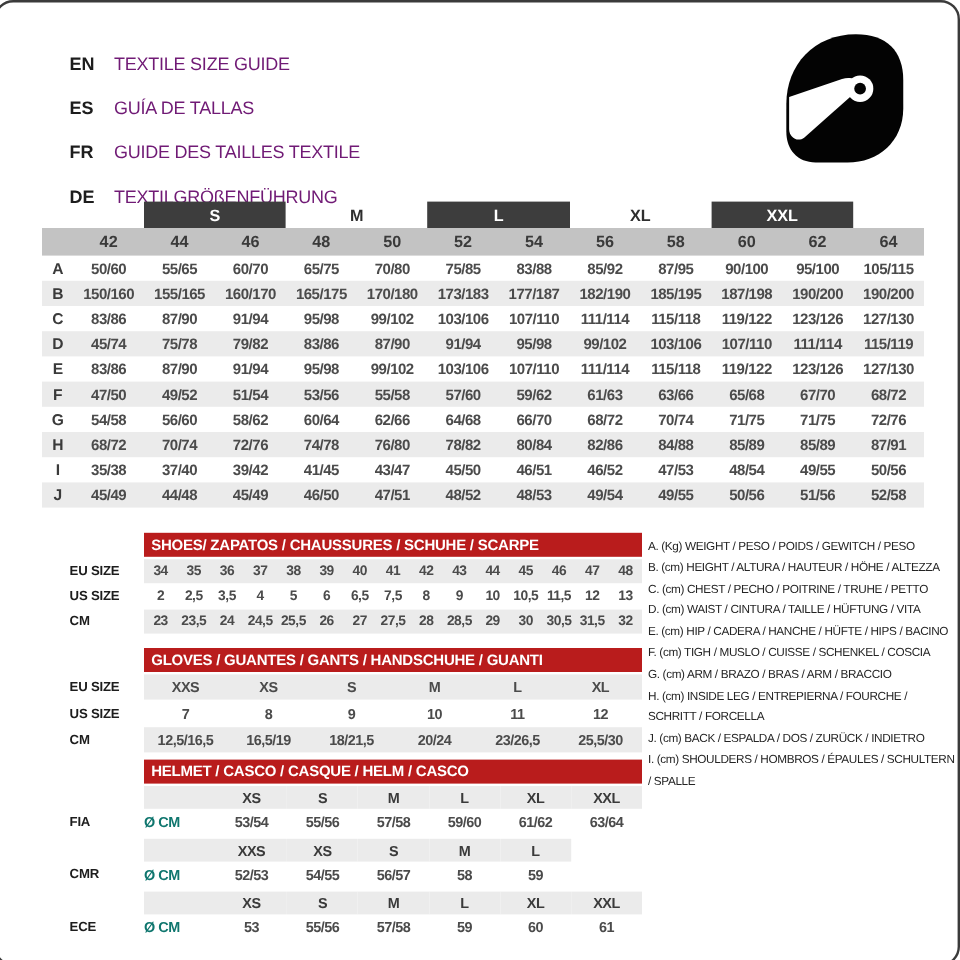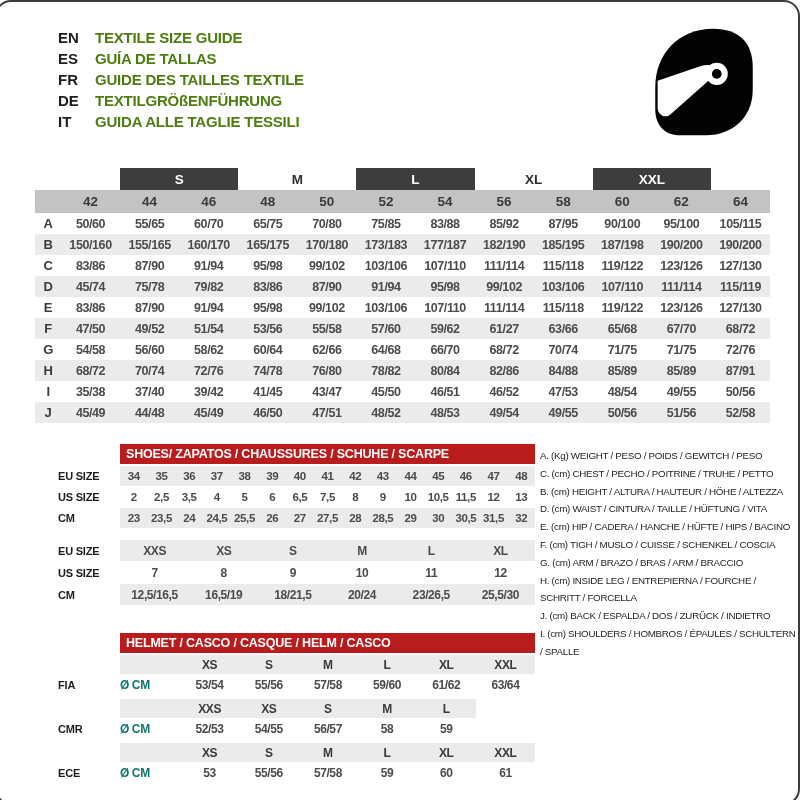--- a/index.html
+++ b/index.html
@@ -3,23 +3,23 @@
 <meta charset="utf-8">
 <style>
   html,body{margin:0;padding:0;background:#fff;}
   .page{position:relative;width:800px;height:800px;background:#ffffff;overflow:hidden;
         font-family:"Liberation Sans",sans-serif;}
   .frame{position:absolute;left:-5px;top:0;right:0;bottom:-5px;border:2px solid #3b3b3b;
          border-radius:16px;pointer-events:none;}
 
   
   .lang-header{position:absolute;left:58px;top:27px;}
-  .lang-row{display:flex;line-height:21px;}
+  .lang-row{display:flex;line-height:21px;margin-top:16px;}
   .lang-code{width:37px;font-weight:700;font-size:15px;color:#1d1d1d;}
-  .lang-label{font-weight:700;font-size:15px;color:#4d7c0f;letter-spacing:-0.2px;white-space:nowrap;}
+  .lang-label{font-weight:400;font-size:15px;color:#701a75;letter-spacing:-0.2px;white-space:nowrap;}
 
   
   .helmet-icon{position:absolute;left:646px;top:24px;width:116px;height:116px;}
 
   
   .main-table{position:absolute;left:35px;top:168px;width:735px;}
   .mt-row{display:grid;grid-template-columns:26px repeat(12,1fr);}
   .band-row{height:22px;}
   .size-band{display:flex;align-items:center;justify-content:center;
              font-weight:700;font-size:13.5px;color:#2e2e2e;}
@@ -205,21 +205,21 @@
       </div>
       <div class="mt-row data-row alt">
         <div class="cell letter-cell">F</div>
         <div class="cell">47/50</div>
         <div class="cell">49/52</div>
         <div class="cell">51/54</div>
         <div class="cell">53/56</div>
         <div class="cell">55/58</div>
         <div class="cell">57/60</div>
         <div class="cell">59/62</div>
-        <div class="cell">61/27</div>
+        <div class="cell">61/63</div>
         <div class="cell">63/66</div>
         <div class="cell">65/68</div>
         <div class="cell">67/70</div>
         <div class="cell">68/72</div>
       </div>
       <div class="mt-row data-row">
         <div class="cell letter-cell">G</div>
         <div class="cell">54/58</div>
         <div class="cell">56/60</div>
         <div class="cell">58/62</div>
@@ -343,20 +343,24 @@
             <div class="cell sm">30</div>
             <div class="cell sm">30,5</div>
             <div class="cell sm">31,5</div>
             <div class="cell sm">32</div>
           </div>
         </div>
       </div>
   </section>
 
   <section class="sec gloves-sec">
+    <div class="title-row">
+      <div class="row-label"></div>
+      <div class="title-bar">GLOVES / GUANTES / GANTS / HANDSCHUHE / GUANTI</div>
+    </div>
     <div>
         <div class="sec-row">
           <div class="row-label">EU SIZE</div>
           <div class="row-data shaded" style="grid-template-columns: repeat(6, 1fr);">
             <div class="cell sm">XXS</div>
             <div class="cell sm">XS</div>
             <div class="cell sm">S</div>
             <div class="cell sm">M</div>
             <div class="cell sm">L</div>
             <div class="cell sm">XL</div>
@@ -469,22 +473,22 @@
               <div class="cell sm">60</div>
               <div class="cell sm">61</div>
             </div>
           </div>
         </div>
       </div>
   </section>
 
   <aside class="legend">
       <div class="legend-item">A. (Kg) WEIGHT / PESO / POIDS / GEWITCH / PESO</div>
+      <div class="legend-item">B. (cm) HEIGHT / ALTURA / HAUTEUR / HÖHE / ALTEZZA</div>
       <div class="legend-item">C. (cm) CHEST / PECHO / POITRINE / TRUHE / PETTO</div>
-      <div class="legend-item">B. (cm) HEIGHT / ALTURA / HAUTEUR / HÖHE / ALTEZZA</div>
       <div class="legend-item">D. (cm) WAIST / CINTURA / TAILLE / HÜFTUNG / VITA</div>
       <div class="legend-item">E. (cm) HIP / CADERA / HANCHE / HÜFTE / HIPS / BACINO</div>
       <div class="legend-item">F. (cm) TIGH / MUSLO / CUISSE / SCHENKEL / COSCIA</div>
       <div class="legend-item">G. (cm) ARM / BRAZO / BRAS / ARM / BRACCIO</div>
       <div class="legend-item">H. (cm) INSIDE LEG / ENTREPIERNA / FOURCHE / SCHRITT / FORCELLA</div>
       <div class="legend-item">J. (cm) BACK / ESPALDA / DOS / ZURÜCK / INDIETRO</div>
       <div class="legend-item">I. (cm) SHOULDERS / HOMBROS / ÉPAULES / SCHULTERN / SPALLE</div>
     </aside>
 </div>
 

